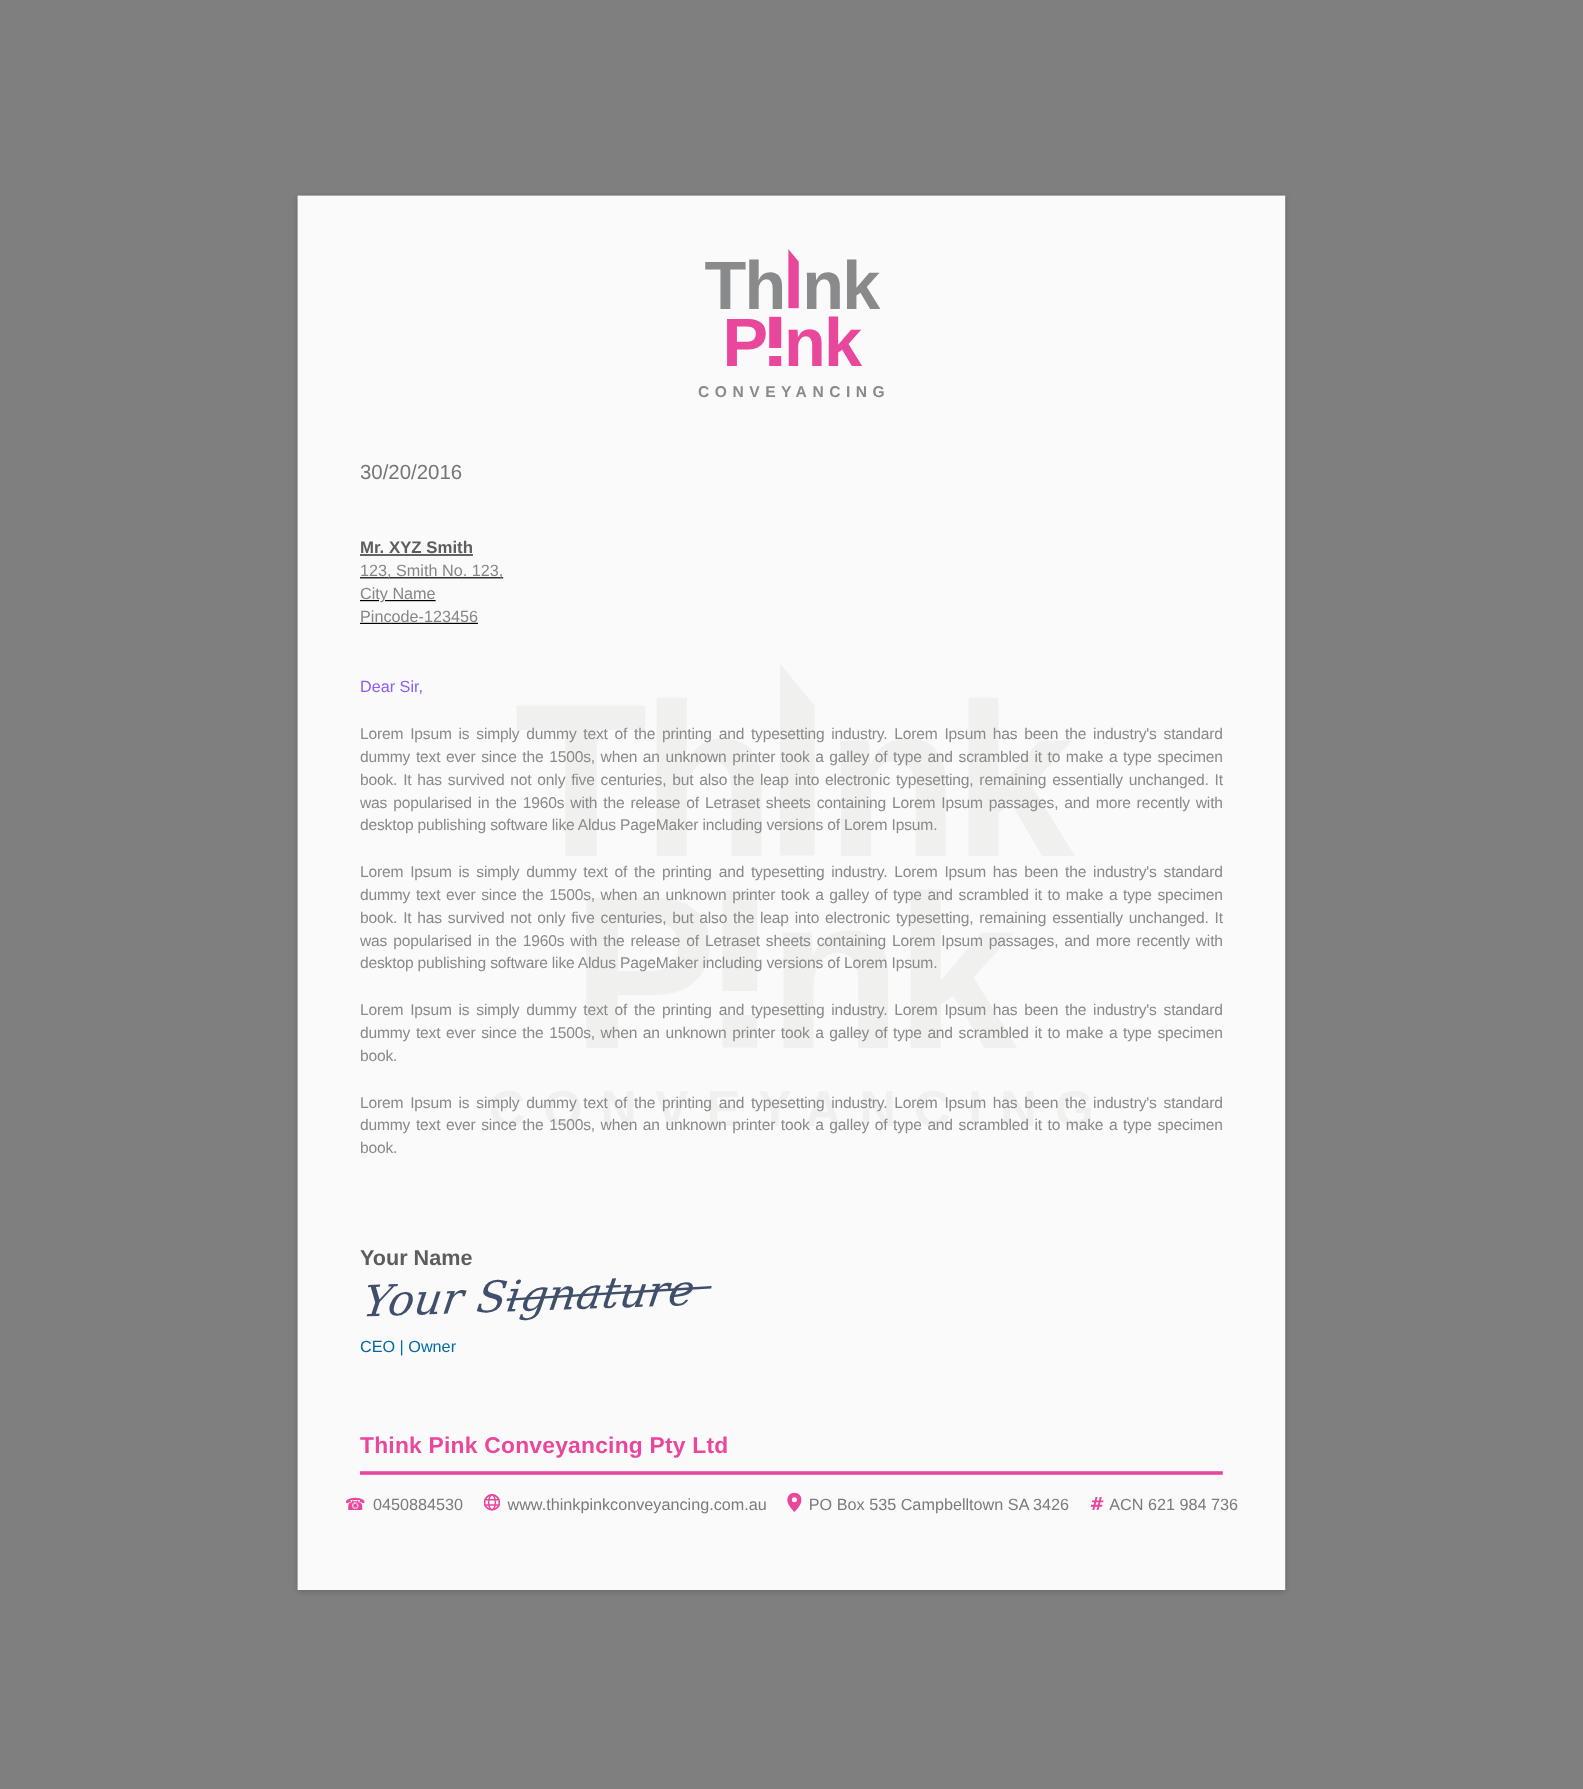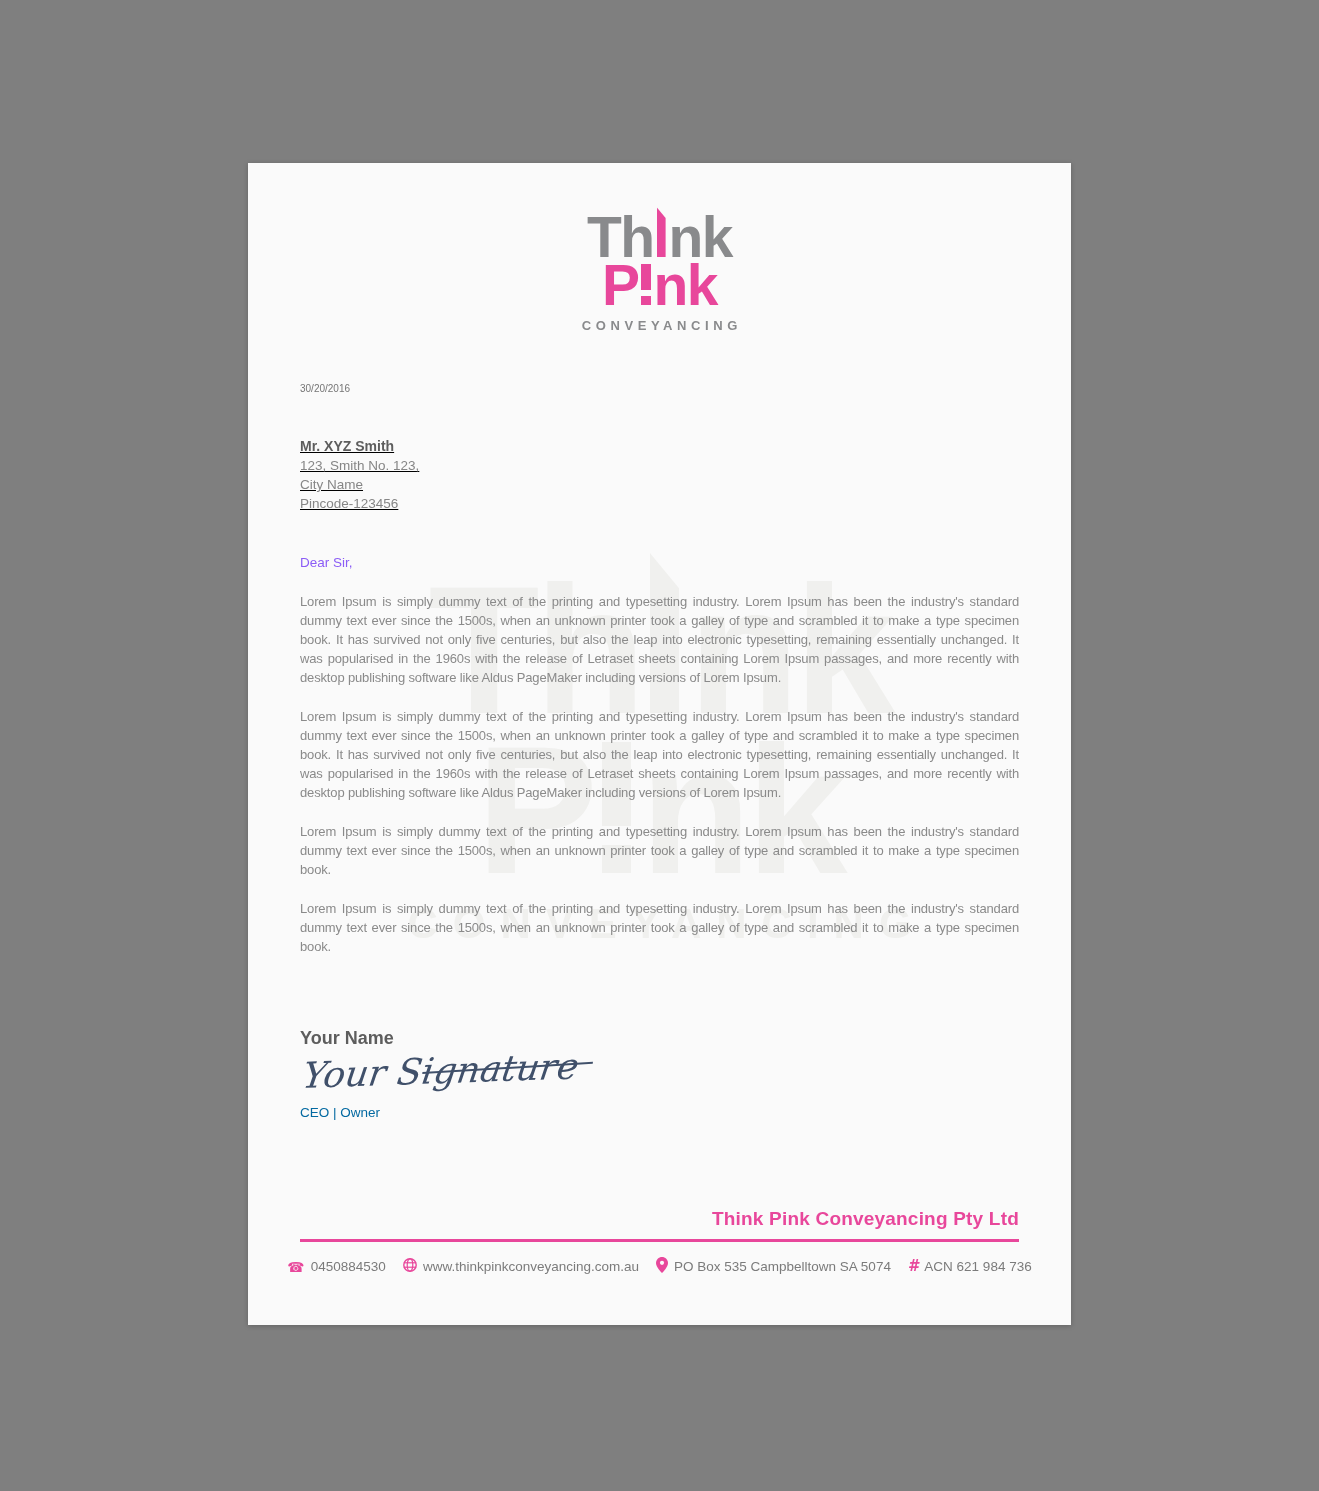--- a/index.html
+++ b/index.html
@@ -89,21 +89,21 @@
     margin-top: 16px;
     font-size: 42px;
     font-weight: 600;
     letter-spacing: 15px;
     text-indent: 15px;
     color: #f0f0ee;
     white-space: nowrap;
   }
 
   
-  .date { margin-top: 52px; font-size: 10px; color: #757575; }
+  .date { margin-top: 52px; font-size: 17px; color: #757575; }
   .recipient { margin-top: 43px; text-decoration: underline; }
   .recipient-name { font-size: 14px; font-weight: bold; color: #5d5d5d; line-height: 19px; }
   .address-line { font-size: 13.5px; color: #868686; line-height: 19px; }
   .salutation { margin-top: 40px; font-size: 13.5px; color: #8b5cf6; line-height: 19px; }
   .paragraph {
     margin-top: 20px;
     font-size: 13px;
     letter-spacing: -0.15px;
     line-height: 19px;
     color: #8a8a8a;
@@ -129,21 +129,21 @@
     content: "";
     position: absolute;
     left: 42%; right: -4px; top: 46%;
     height: 1.5px;
     background: #40506a;
     transform: rotate(-1.5deg);
   }
   .sender-title { margin-top: 9px; font-size: 13.5px; color: #0369a1; }
 
   
-  .footer { margin-top: auto; padding-bottom: 49px; text-align: right; }
+  .footer { margin-top: auto; padding-bottom: 62px; text-align: left; }
   .company-name {
     font-size: 19px;
     font-weight: bold;
     color: #e8479b;
     letter-spacing: 0.2px;
   }
   .footer-divider {
     margin-top: 9px;
     height: 3px;
     background: #e8479b;
@@ -232,21 +232,21 @@
           <span>www.thinkpinkconveyancing.com.au</span>
         </span>
 
         <span class="contact-item">
           <span class="icon-svg">
             <svg width="12" height="16" viewBox="0 0 12 16">
               <path d="M6 0C2.7 0 0 2.7 0 6c0 4.4 6 10 6 10s6-5.6 6-10C12 2.7 9.3 0 6 0z" fill="#e8479b"></path>
               <circle cx="6" cy="5.8" r="2.1" fill="#fafafa"></circle>
             </svg>
           </span>
-          <span>PO Box 535 Campbelltown SA 5074</span>
+          <span>PO Box 535 Campbelltown SA 3426</span>
         </span>
 
         <span class="contact-item">
           <span class="icon-char icon-hash">#</span>
           <span>ACN 621 984 736</span>
         </span>
 
       </div>
     </div>
 

